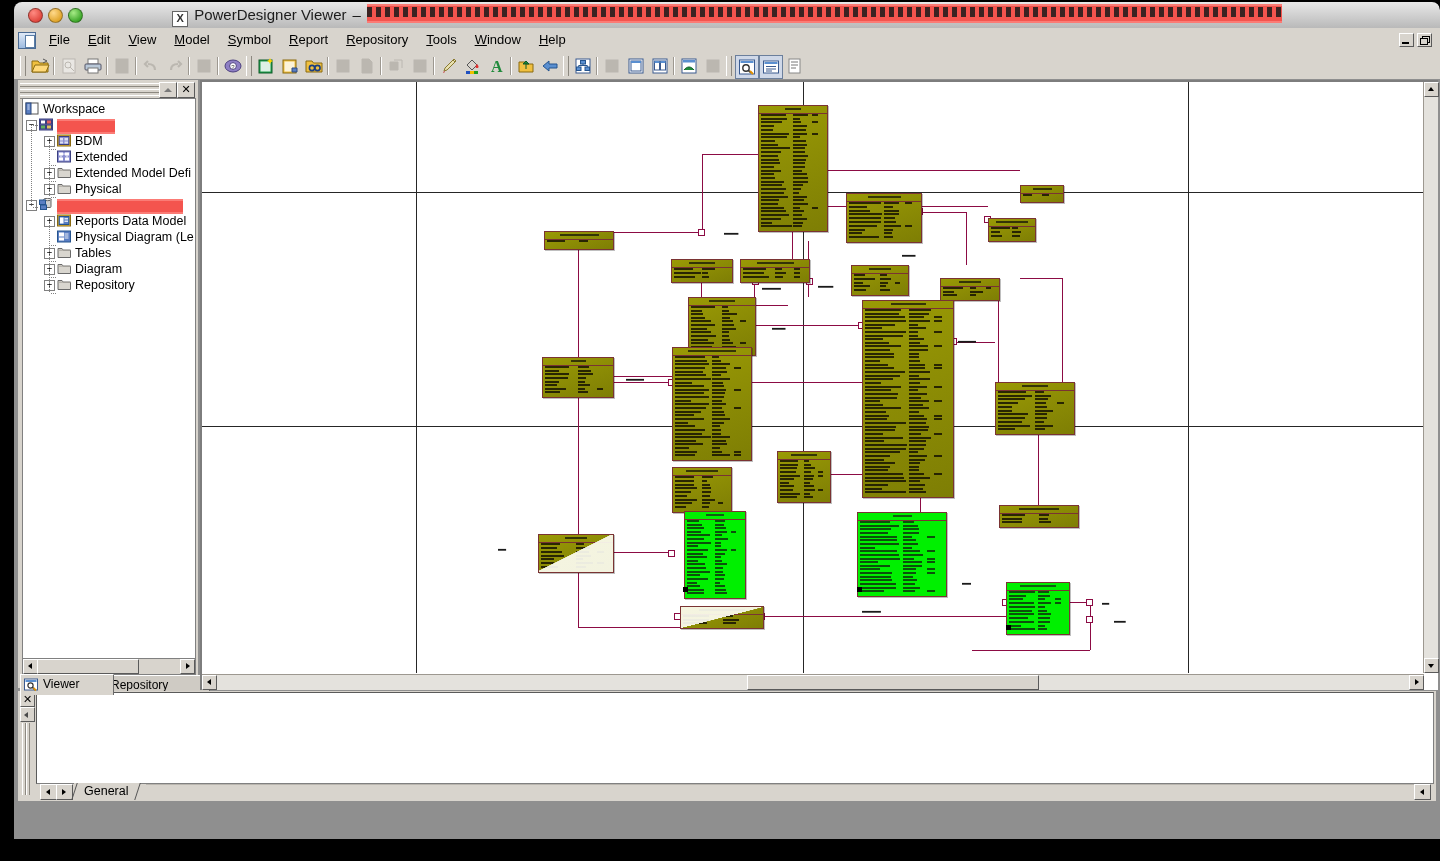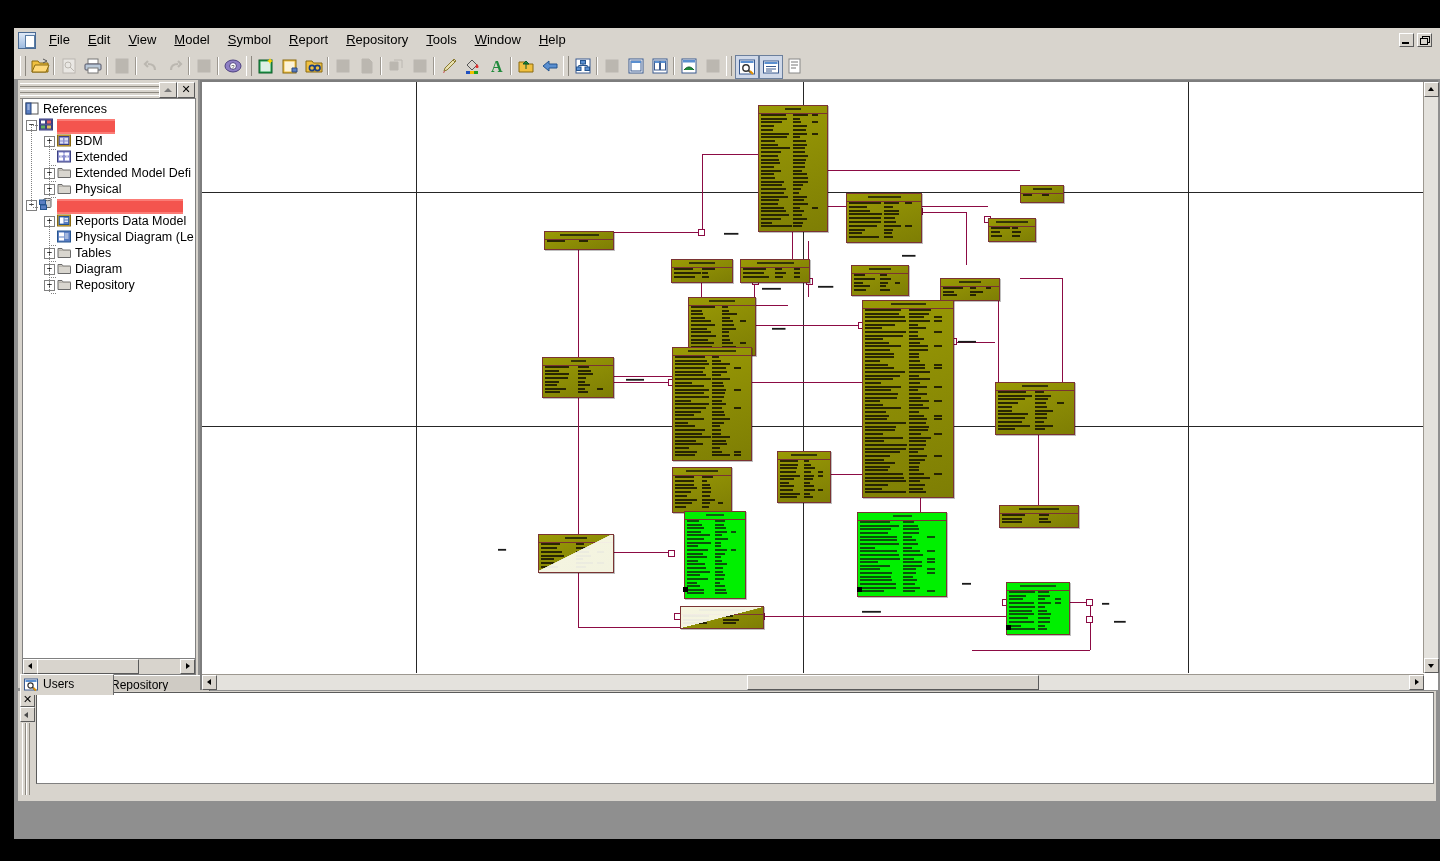--- a/index.html
+++ b/index.html
@@ -160,20 +160,30 @@
   #statustext{position:absolute;left:10px;top:3px;font-size:12.5px;}
   #statusdb{position:absolute;right:4px;top:1px;height:17px;line-height:17px;padding:0 6px;
             font-size:12.5px;background:#d8d4cd;
             border:1px solid #8c8880;border-right-color:#fff;border-bottom-color:#fff;}
 </style>
 </head>
 <body>
 
 <div id="app">
 
+  <div id="titlebar">
+    <div class="lights">
+      <span class="light l-red"></span>
+      <span class="light l-yel"></span>
+      <span class="light l-grn"></span>
+    </div>
+    <div id="titletext">
+      <span id="appicon">X</span><span>PowerDesigner Viewer</span><span style="margin:0 6px;">–</span><span class="redact" id="title-redact"><span class="glyphs"></span></span>
+    </div>
+  </div>
 
   <div id="menubar">
     <span id="menuicon"></span>
     <ul id="menu-list">
         <li><u>F</u>ile</li>
         <li><u>E</u>dit</li>
         <li><u>V</u>iew</li>
         <li><u>M</u>odel</li>
         <li><u>S</u>ymbol</li>
         <li><u>R</u>eport</li>
@@ -419,21 +429,21 @@
         </span>
       </div>
 
       <div id="tree">
           <div class="tnode" style="left: 0px; top: 2px; width: 172px;">
             <span class="tico" style="left:2px;top:1px;"><svg width="15" height="13">
                 <rect x="1" y="1" width="12" height="11" fill="#fff" stroke="#555"></rect>
                 <rect x="1" y="1" width="5" height="11" fill="#5a7ec2" stroke="#2d4a80"></rect>
                 <path d="M2.4 3h2.2M2.4 5h2.2M2.4 7h2.2" stroke="#fff" stroke-width=".8"></path>
               </svg></span>
-            <span class="tlabel" style="left:20px;top:0;">References</span>
+            <span class="tlabel" style="left:20px;top:0;">Workspace</span>
           </div>
           <div class="tnode" style="left: 0px; top: 18px; width: 172px;">
             <span class="tplus" style="left:3px;top:3px;">−</span>
             <span class="tico" style="left:16px;top:1px;"><svg width="15" height="13">
                 <rect x="0.5" y="1" width="13" height="11" fill="#8a8fd0" stroke="#3a3f80"></rect>
                 <rect x="1.5" y="2" width="5" height="4" fill="#fff" stroke="#3a3f80"></rect>
                 <rect x="7.5" y="2" width="5" height="4" fill="#e06060" stroke="#3a3f80"></rect>
                 <rect x="1.5" y="7" width="5" height="4" fill="#60b060" stroke="#3a3f80"></rect>
                 <rect x="7.5" y="7" width="5" height="4" fill="#e0c060" stroke="#3a3f80"></rect>
               </svg></span>
@@ -554,21 +564,21 @@
         </span>
       </div>
 
       <div id="treetabs">
           <span class="ttab" style="left: 0px; width: 70px; z-index: 2; height: 20px;"><span class="ttabico"><svg width="15" height="13">
                 <rect x="0.5" y="1" width="13" height="11" fill="#fff" stroke="#3a5a8f"></rect>
                 <rect x="1.5" y="2" width="11" height="2" fill="#5a8fd0"></rect>
                 <circle cx="6.5" cy="7.5" r="2.6" fill="none" stroke="#333" stroke-width="1.2"></circle>
                 <path d="M8.6 9.6l2.4 2.4" stroke="#333" stroke-width="1.4"></path>
                 <path d="M9.5 10l2.5 2.5" stroke="#e09000" stroke-width="1.8"></path>
-              </svg></span><span>Users</span></span>
+              </svg></span><span>Viewer</span></span>
           <span class="ttab" style="left: 68px; width: 98px; top: 1px; height: 18px; background: rgb(207, 203, 196);"><span class="ttabico"><svg width="15" height="13">
                 <rect x="0.5" y="1" width="13" height="11" fill="#fff" stroke="#3a5a8f"></rect>
                 <rect x="1.5" y="2" width="11" height="2" fill="#5a8fd0"></rect>
                 <circle cx="6.5" cy="7.5" r="2.6" fill="none" stroke="#333" stroke-width="1.2"></circle>
                 <path d="M8.6 9.6l2.4 2.4" stroke="#333" stroke-width="1.4"></path>
                 <path d="M9.5 10l2.5 2.5" stroke="#3a5a8f" stroke-width="1.8"></path>
               </svg></span><span>Repository</span></span>
         </div>
     </div>
 
@@ -1948,16 +1958,29 @@
         <i style="left:2px;top:-1px;width:9px;height:12px;font-size:11px;line-height:13px;text-align:center;font-weight:bold;color:#000;">✕</i>
       </span>
       <span id="outgripbtn" class="winbtn">
         <i class="arrow" style="left:3px;top:4px;border-top:3px solid transparent;border-bottom:3px solid transparent;border-right:4px solid #4a4a4a;"></i>
       </span>
       <span id="outgrip">
           <i style="left:0;"></i>
           <i style="left:4px;"></i>
         </span>
       <div id="outbody"></div>
+      <div id="outtabs">
+        <span id="outtab-prev" class="sbtn">
+          <i class="arrow" style="left:5px;top:4px;border-top:3px solid transparent;border-bottom:3px solid transparent;border-right:4px solid #000;"></i>
+        </span>
+        <span id="outtab-next" class="sbtn">
+          <i class="arrow" style="left:5px;top:4px;border-top:3px solid transparent;border-bottom:3px solid transparent;border-left:4px solid #000;"></i>
+        </span>
+        <span id="gentab">General</span>
+        <span id="outtabtrack"></span>
+        <span id="outscroll-r" class="sbtn">
+          <i class="arrow" style="left:5px;top:4px;border-top:3px solid transparent;border-bottom:3px solid transparent;border-right:4px solid #000;"></i>
+        </span>
+      </div>
     </div>
   </div>
 
 </div>
 
 </body></html>

